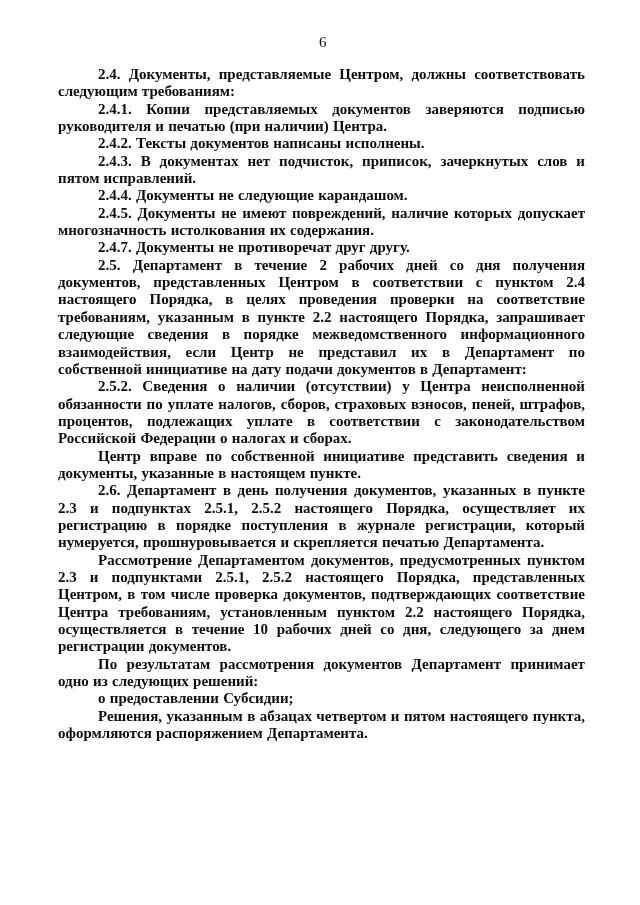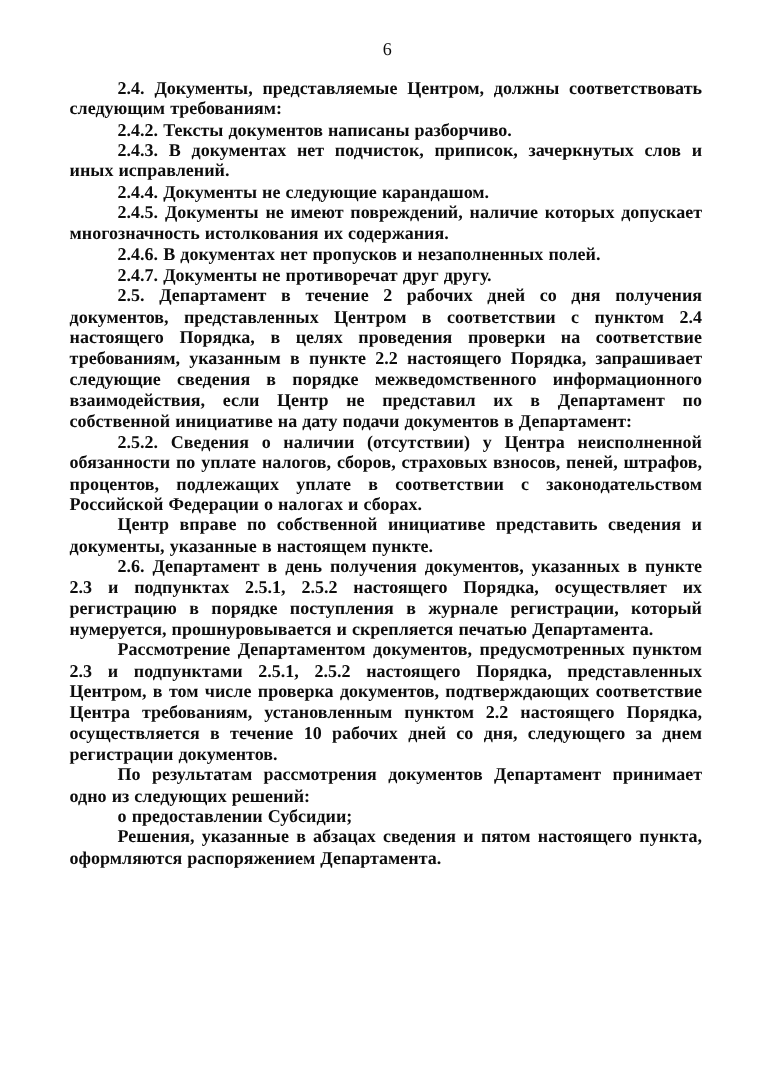--- a/index.html
+++ b/index.html
@@ -46,28 +46,28 @@
   }
 </style>
 </head>
 <body>
 
 <div class="page">
   <div class="page-number">6</div>
 
   <div class="content">
     <p class="para">2.4. Документы, представляемые Центром, должны соответствовать следующим требованиям:</p>
-    <p class="para">2.4.2. Тексты документов написаны разборчиво.</p>
-    <p class="para">2.4.3. В документах нет подчисток, приписок, зачеркнутых слов и иных исправлений.</p>
+    <p class="para">2.4.1. Копии представляемых документов заверяются подписью руководителя и печатью (при наличии) Центра.</p>
+    <p class="para">2.4.2. Тексты документов написаны исполнены.</p>
+    <p class="para">2.4.3. В документах нет подчисток, приписок, зачеркнутых слов и пятом исправлений.</p>
     <p class="para">2.4.4. Документы не следующие карандашом.</p>
     <p class="para">2.4.5. Документы не имеют повреждений, наличие которых допускает многозначность истолкования их содержания.</p>
-    <p class="para">2.4.6. В документах нет пропусков и незаполненных полей.</p>
     <p class="para">2.4.7. Документы не противоречат друг другу.</p>
     <p class="para">2.5. Департамент в течение 2 рабочих дней со дня получения документов, представленных Центром в соответствии с пунктом 2.4 настоящего Порядка, в целях проведения проверки на соответствие требованиям, указанным в пункте 2.2 настоящего Порядка, запрашивает следующие сведения в порядке межведомственного информационного взаимодействия, если Центр не представил их в Департамент по собственной инициативе на дату подачи документов в Департамент:</p>
     <p class="para">2.5.2. Сведения о наличии (отсутствии) у Центра неисполненной обязанности по уплате налогов, сборов, страховых взносов, пеней, штрафов, процентов, подлежащих уплате в соответствии с законодательством Российской Федерации о налогах и сборах.</p>
     <p class="para">Центр вправе по собственной инициативе представить сведения и документы, указанные в настоящем пункте.</p>
     <p class="para">2.6. Департамент в день получения документов, указанных в пункте 2.3 и подпунктах 2.5.1, 2.5.2 настоящего Порядка, осуществляет их регистрацию в порядке поступления в журнале регистрации, который нумеруется, прошнуровывается и скрепляется печатью Департамента.</p>
     <p class="para">Рассмотрение Департаментом документов, предусмотренных пунктом 2.3 и подпунктами 2.5.1, 2.5.2 настоящего Порядка, представленных Центром, в том числе проверка документов, подтверждающих соответствие Центра требованиям, установленным пунктом 2.2 настоящего Порядка, осуществляется в течение 10 рабочих дней со дня, следующего за днем регистрации документов.</p>
     <p class="para">По результатам рассмотрения документов Департамент принимает одно из следующих решений:</p>
     <p class="para">о предоставлении Субсидии;</p>
-    <p class="para">Решения, указанные в абзацах сведения и пятом настоящего пункта, оформляются распоряжением Департамента.</p>
+    <p class="para">Решения, указанным в абзацах четвертом и пятом настоящего пункта, оформляются распоряжением Департамента.</p>
   </div>
 </div>
 
 </body></html>

